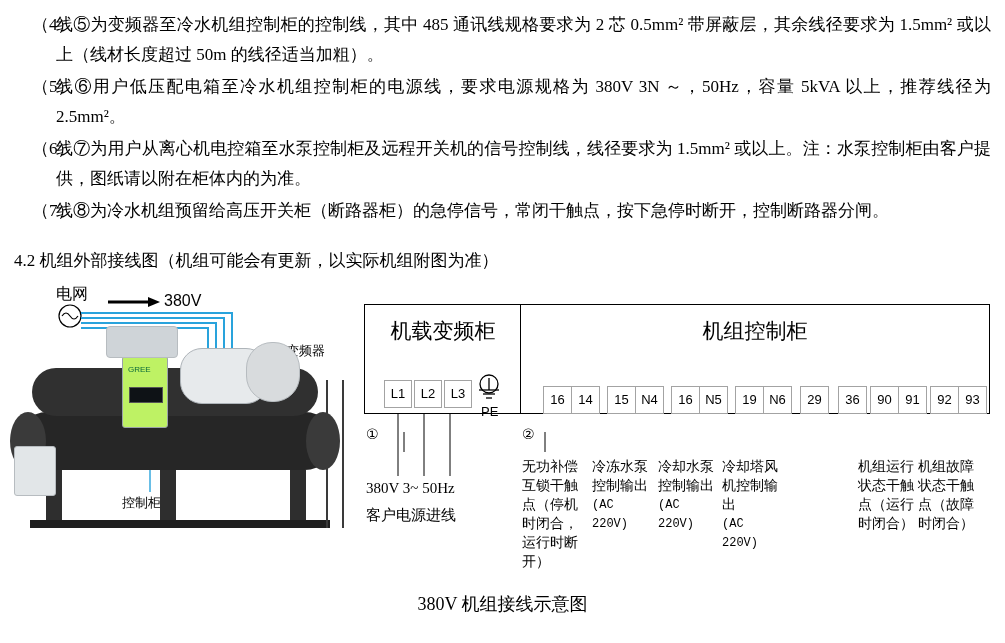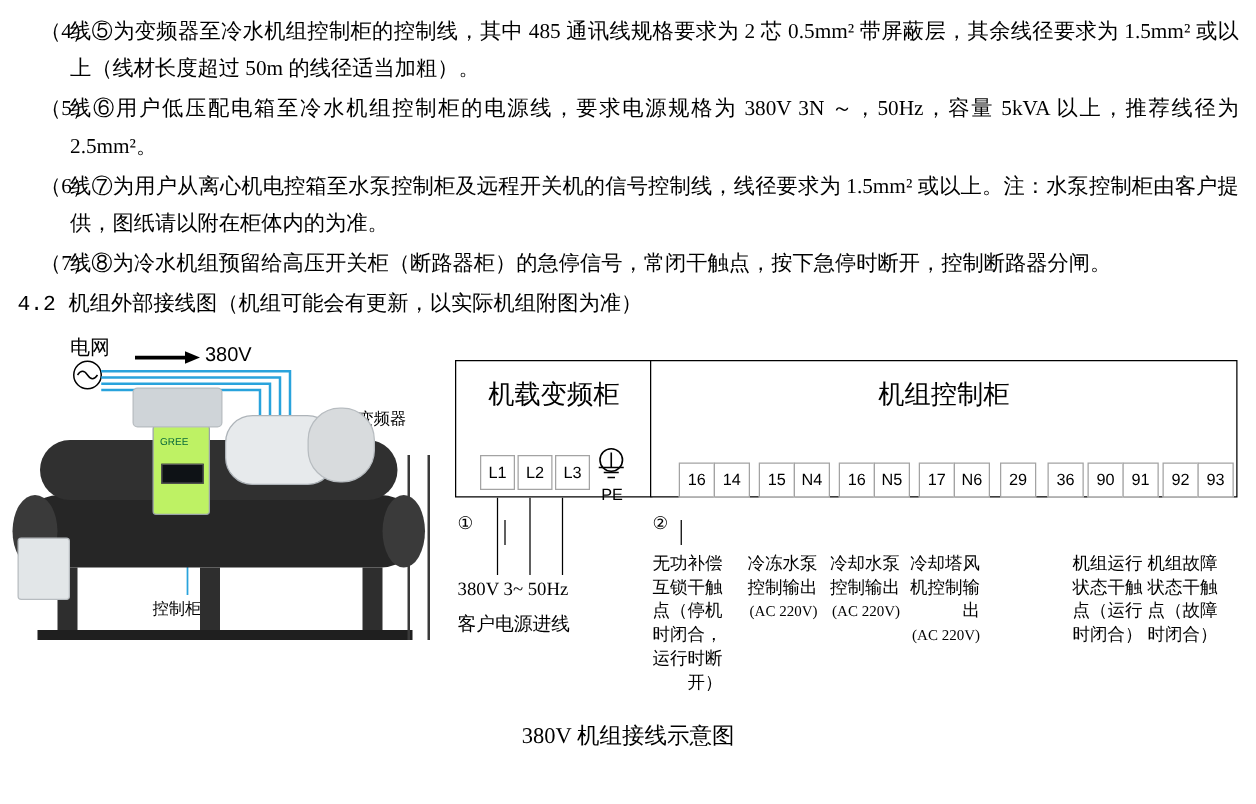--- a/index.html
+++ b/index.html
@@ -29,22 +29,21 @@
     box-sizing:border-box;
   }
   .para .txt{
     flex:1 1 auto;
     text-align:justify;
     text-justify:inter-ideograph;
   }
   .sect{
     font-size:17px;
     line-height:30px;
-    margin:4px 0 2px 0;
-    font-family:Liberation Mono, monospace;
+    margin:20px 0 2px 0;
   }
 
   
   .diagram{
     position:relative;
     width:1005px;
     height:340px;
     margin-top:4px;
   }
 
@@ -118,22 +117,22 @@
     line-height:26px;
     height:28px;
     background:#fff;
   }
 
   .vlabel{
     position:absolute;
     font-size:14px;
     line-height:19px;
     width:60px;
-    text-align:right;
-    font-family:Liberation Serif, serif;
+    text-align:left;
+    font-family:Liberation Mono, monospace;
   }
   .vlabel .small{font-size:12px;}
 
   .caption{
     position:absolute;
     left:0;right:0;
     bottom:4px;
     text-align:center;
     font-size:18px;
     font-family:"Liberation Serif",serif;
@@ -285,21 +284,21 @@
   <div class="box" style="left:520px;top:24px;width:470px;height:110px;">
     <div class="box-title" style="top:12px;">机组控制柜</div>
   </div>
 
   <div class="term" style="left:543px;top:106px;width:29px;">16</div>
   <div class="term" style="left:571px;top:106px;width:29px;">14</div>
   <div class="term" style="left:607px;top:106px;width:29px;">15</div>
   <div class="term" style="left:635px;top:106px;width:29px;">N4</div>
   <div class="term" style="left:671px;top:106px;width:29px;">16</div>
   <div class="term" style="left:699px;top:106px;width:29px;">N5</div>
-  <div class="term" style="left:735px;top:106px;width:29px;">17</div>
+  <div class="term" style="left:735px;top:106px;width:29px;">19</div>
   <div class="term" style="left:763px;top:106px;width:29px;">N6</div>
   <div class="term" style="left:800px;top:106px;width:29px;">29</div>
   <div class="term" style="left:838px;top:106px;width:29px;">36</div>
   <div class="term" style="left:870px;top:106px;width:29px;">90</div>
   <div class="term" style="left:898px;top:106px;width:29px;">91</div>
   <div class="term" style="left:930px;top:106px;width:29px;">92</div>
   <div class="term" style="left:958px;top:106px;width:29px;">93</div>
 
   <div class="tinylbl" style="left:522px;top:146px;font-size:14px;">②</div>
 

